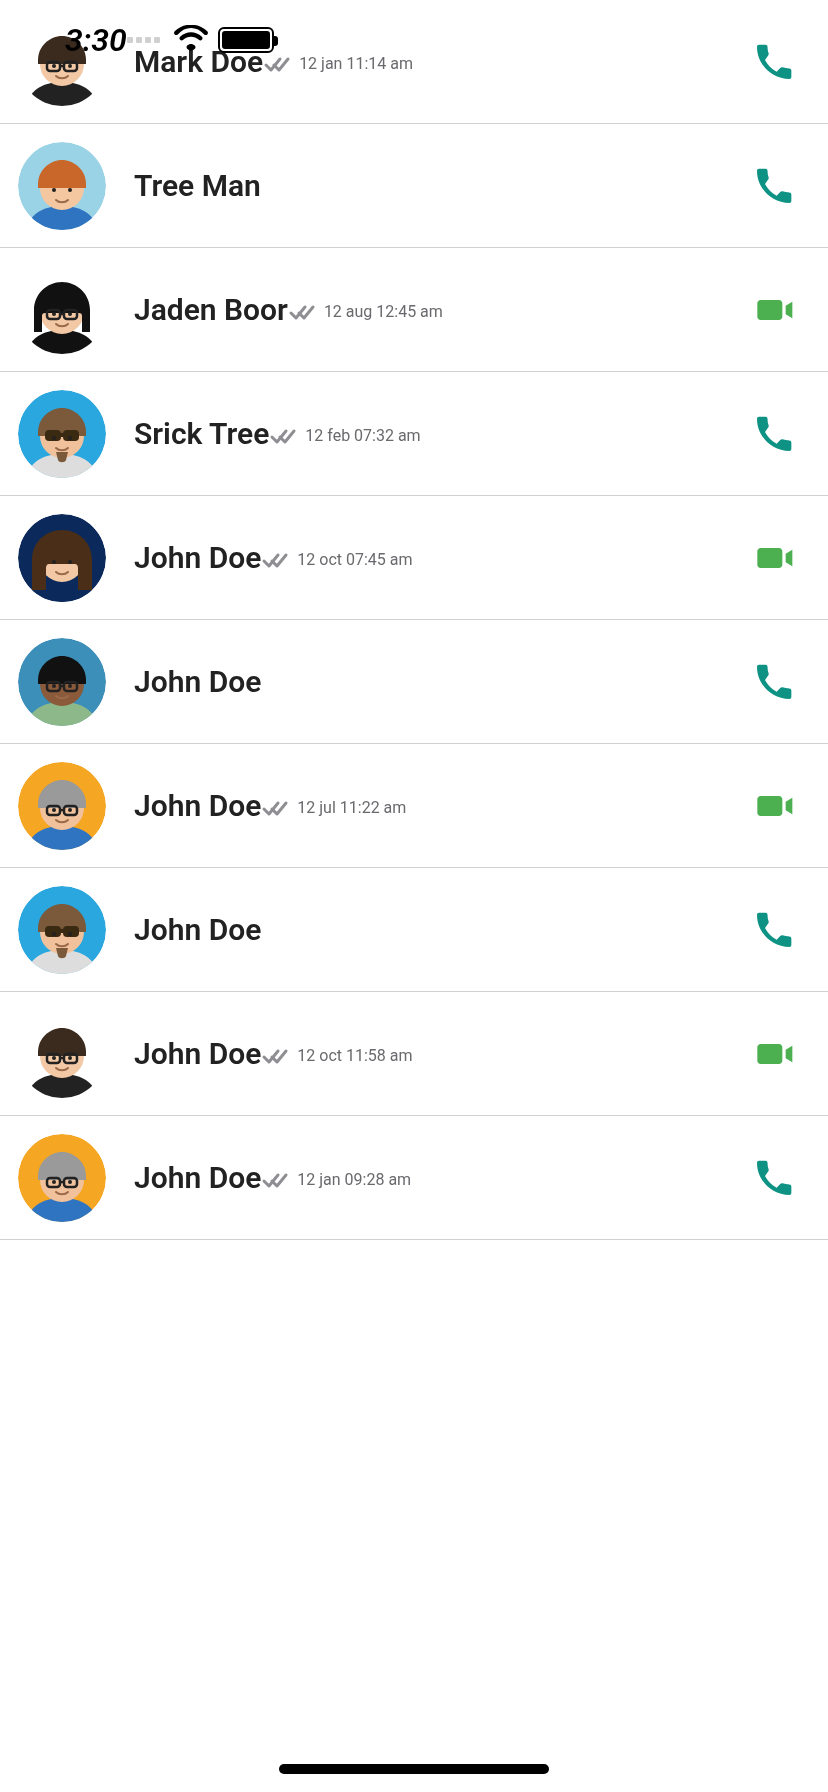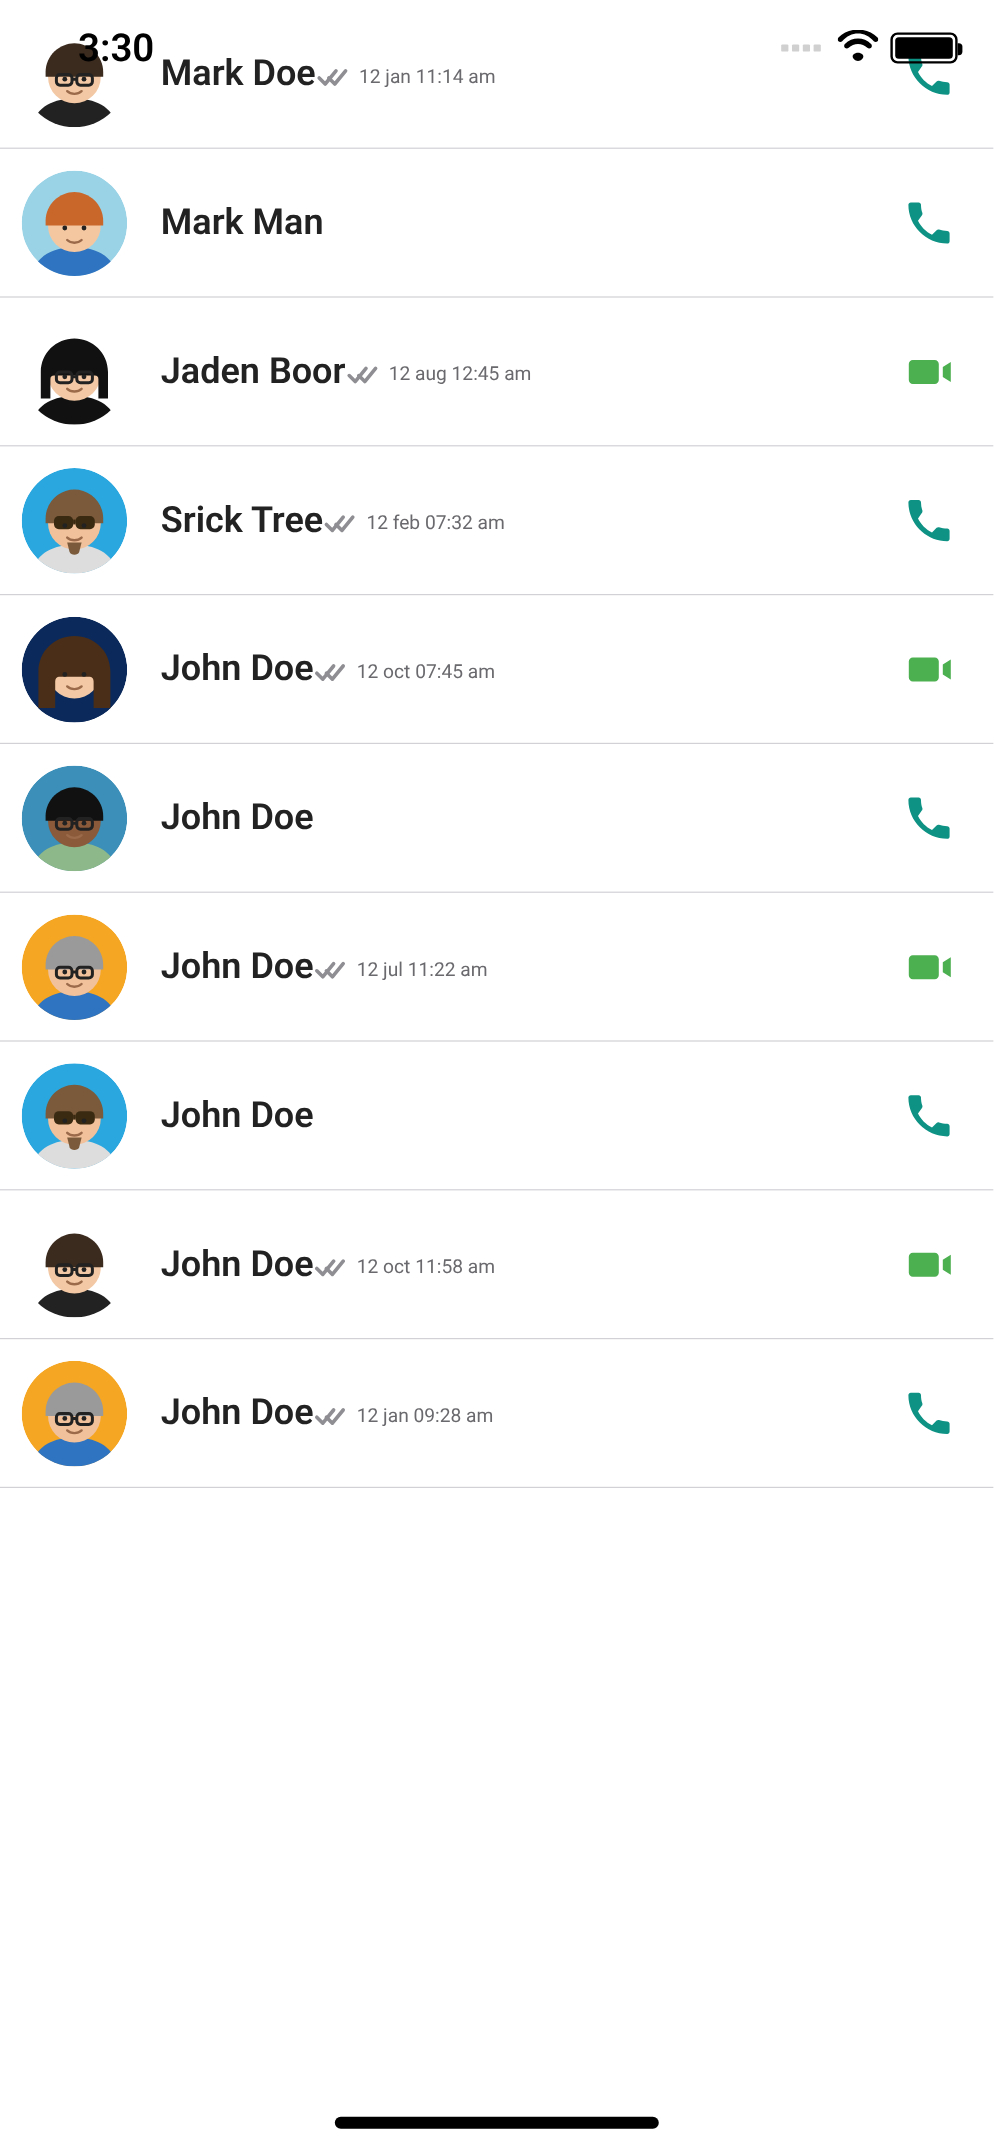--- a/index.html
+++ b/index.html
@@ -15,24 +15,25 @@
       position: relative;
       overflow: hidden;
     }
     .status-bar {
       position: absolute;
       top: 0;
       left: 0;
       right: 0;
       height: 80px;
       display: flex;
-      justify-content: space-between;
+      justify-content: flex-start;
       align-items: center;
       padding: 0 30px;
       z-index: 100;
+      font-style: italic;
     }
     .status-time {
       font-size: 32px;
       font-weight: 600;
       color: #000;
       margin-left: 35px;
     }
     .status-right {
       display: flex;
       align-items: center;
@@ -234,21 +235,21 @@
     <path fill="#2f74c0" d="M8 88c4-18 20-24 36-24s32 6 36 24z"></path>
     <circle cx="44" cy="46" r="22" fill="#f5c7a1"></circle>
     <path fill="#c9672b" d="M20 42c0-14 12-24 24-24s24 10 24 24v4H20z"></path>
 
     <circle cx="36" cy="48" r="2" fill="#222"></circle>
     <circle cx="52" cy="48" r="2" fill="#222"></circle>
     <path d="M38 58c3 3 9 3 12 0" stroke="#9a6a4a" stroke-width="2" fill="none" stroke-linecap="round"></path>
 
   </svg></div>
       <div class="info">
-        <div class="name">Mark Man</div>
+        <div class="name">Tree Man</div>
       </div>
       <div class="action">
         <svg viewBox="0 0 24 24" fill="#0E9284">
           <path d="M6.6 10.8c1.5 3 4 5.5 7 7l2.3-2.3c.3-.3.8-.4 1.2-.3 1.3.4 2.7.7 4.1.7.7 0 1.2.5 1.2 1.2V21c0 .7-.5 1.2-1.2 1.2C10.6 22.2 1.8 13.4 1.8 2.8 1.8 2.1 2.3 1.6 3 1.6h3.9c.7 0 1.2.5 1.2 1.2 0 1.4.2 2.8.7 4.1.1.4 0 .9-.3 1.2L6.6 10.8z"></path>
         </svg>
       </div>
     </div>
     <div class="call-row">
       <div class="avatar">
   <svg viewBox="0 0 88 88">

